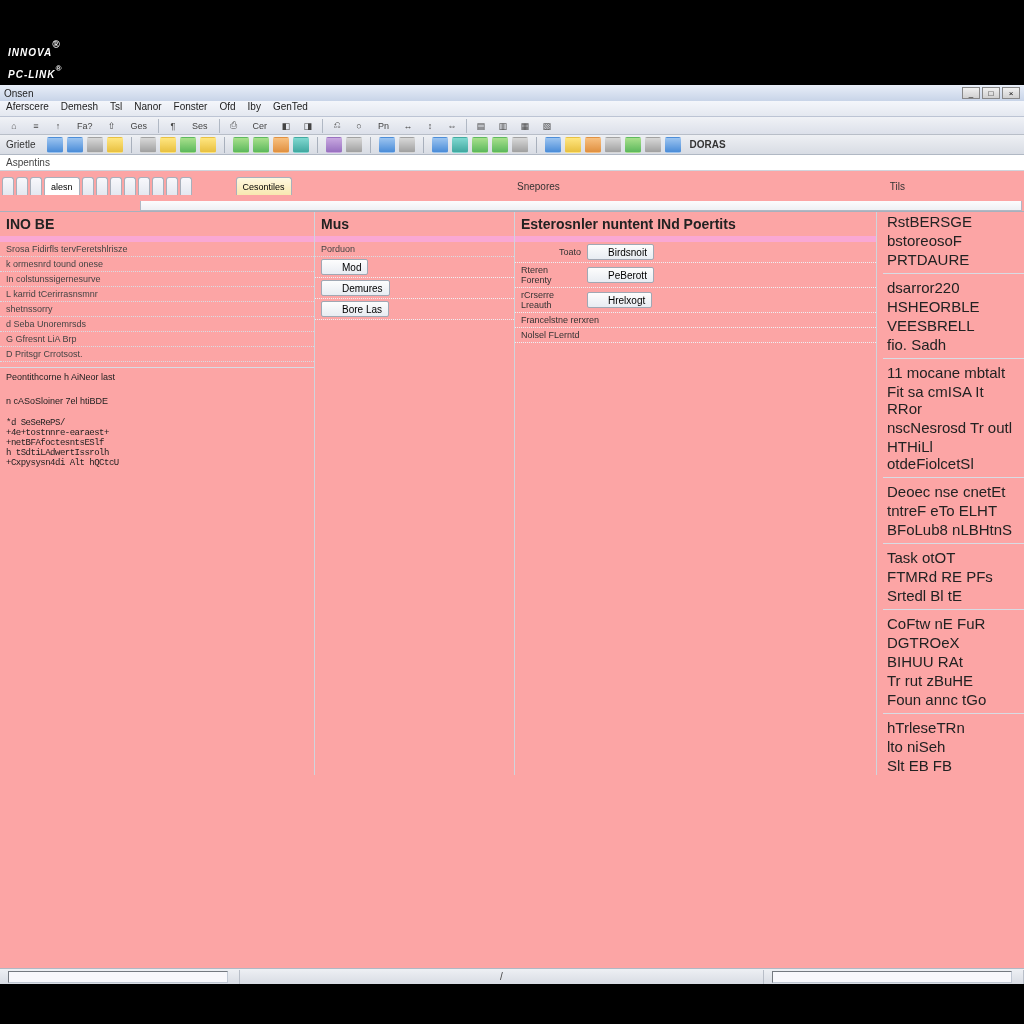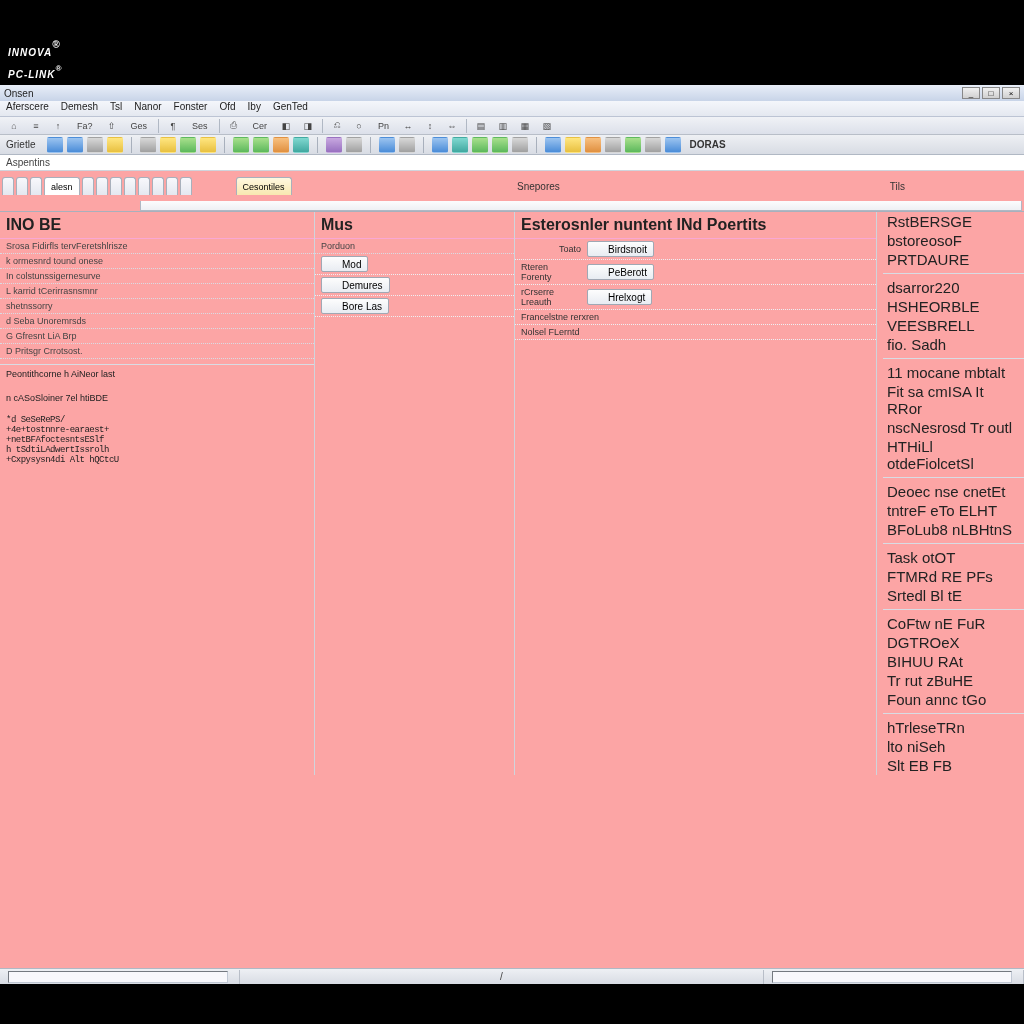--- a/index.html
+++ b/index.html
@@ -39,21 +39,21 @@
 .tab.active { background: #fff; }
 .tab.highlighted { background: linear-gradient(#fff8e0,#f8e8b0); }
 .tab-spacer { width: 40px; }
 .col-header-row { position: absolute; top: 10px; display: flex; width: 100%; }
 .col-header { font-size: 10px; color: #333; }
 .main-grid { display: flex; border-top: 1px solid #a8b0bc; }
 .col-left { width: 315px; border-right: 1px solid #d0d4dc; }
 .col-mid1 { width: 200px; border-right: 1px solid #d0d4dc; }
 .col-mid2 { width: 362px; border-right: 1px solid #d0d4dc; }
 .col-right { flex: 1; }
-.section-head { font-size: 16px; font-weight: bold; padding: 4px 6px; border-bottom: 1px solid #f9a8d4; color: #222; }
+.section-head { font-size: 14px; font-weight: bold; padding: 4px 6px; border-bottom: 6px solid #f9a8d4; color: #222; }
 .section-sub { font-size: 9px; padding: 2px 6px; color: #444; border-bottom: 1px dotted #d8dce4; }
 .field-row { display: flex; align-items: center; padding: 2px 6px; gap: 6px; border-bottom: 1px dotted #eef0f4; }
 .field-label { font-size: 9px; color: #333; }
 .btn-mini { display: inline-flex; align-items: center; gap: 4px; height: 16px; padding: 0 6px; background: linear-gradient(#fdfdfd,#e8ecF2); border: 1px solid #a0a8b4; border-radius: 2px; font-size: 9px; cursor: pointer; }
 .list-item-r { padding: 2px 6px; font-size: 15px; color: #222; border-bottom: 1px dotted #eef0f4; }
 .right-items { text-align: left; padding-left: 6px; }
 .right-items .list-item-r { border-bottom: none; padding: 1px 4px; }
 .right-sep { border-top: 1px solid #d8dce4; margin: 4px 0; }
 .lower-left { padding: 4px 6px; }
 .lower-left .ll-title { font-size: 9px; color: #222; margin-bottom: 6px; }

